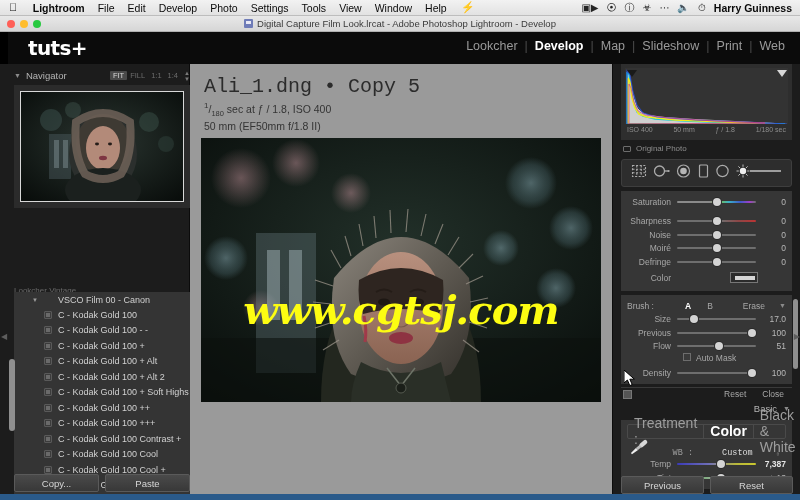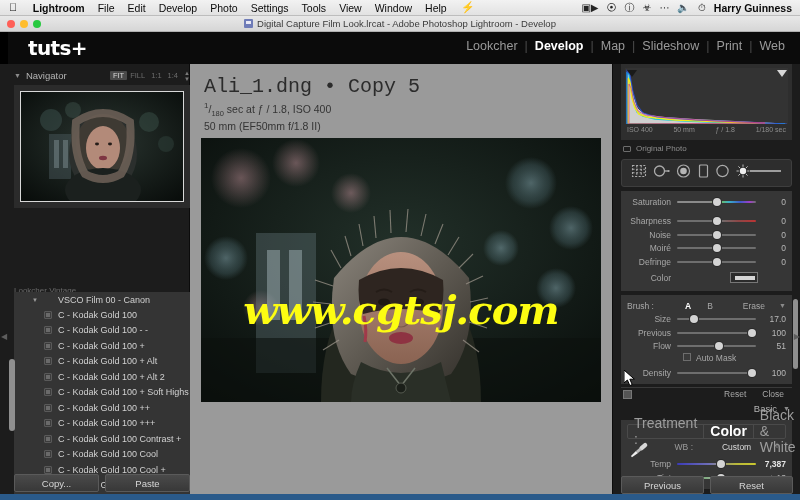--- a/index.html
+++ b/index.html
@@ -273,21 +273,21 @@
     width: 0; height: 0; z-index: 60;
   }
 
   .treatrow {
     display: flex; align-items: center; height: 15px; font-size: 14px; color: #9d9d9d;
     border: 1px solid #4a4a4a; border-radius: 2px; margin-bottom: 3px;
   }
   .treatrow .lb { padding: 0 6px; flex: 1; }
   .treatrow .opt { padding: 0 6px; border-left: 1px solid #4a4a4a; height: 100%; display:flex; align-items:center; }
   .treatrow .opt.on { color: #fff; font-weight: bold; }
-  .wbrow { display: flex; align-items: flex-start; height: 16px; font-size: 8.5px; color: #9d9d9d; }
+  .wbrow { display: flex; align-items: flex-end; height: 16px; font-size: 8.5px; color: #9d9d9d; font-family: Liberation Mono, monospace; }
   .eyedrop { width: 26px; flex: none; }
 
   .prevreset {
     position: absolute; left: 8px; bottom: 6px; width: 172px; height: 18px;
     display: flex; gap: 6px;
   }
   .rscroll {
     position: absolute; right: 2px; top: 235px; width: 5px; height: 70px;
     background: #8f8f8f; border-radius: 3px;
   }

